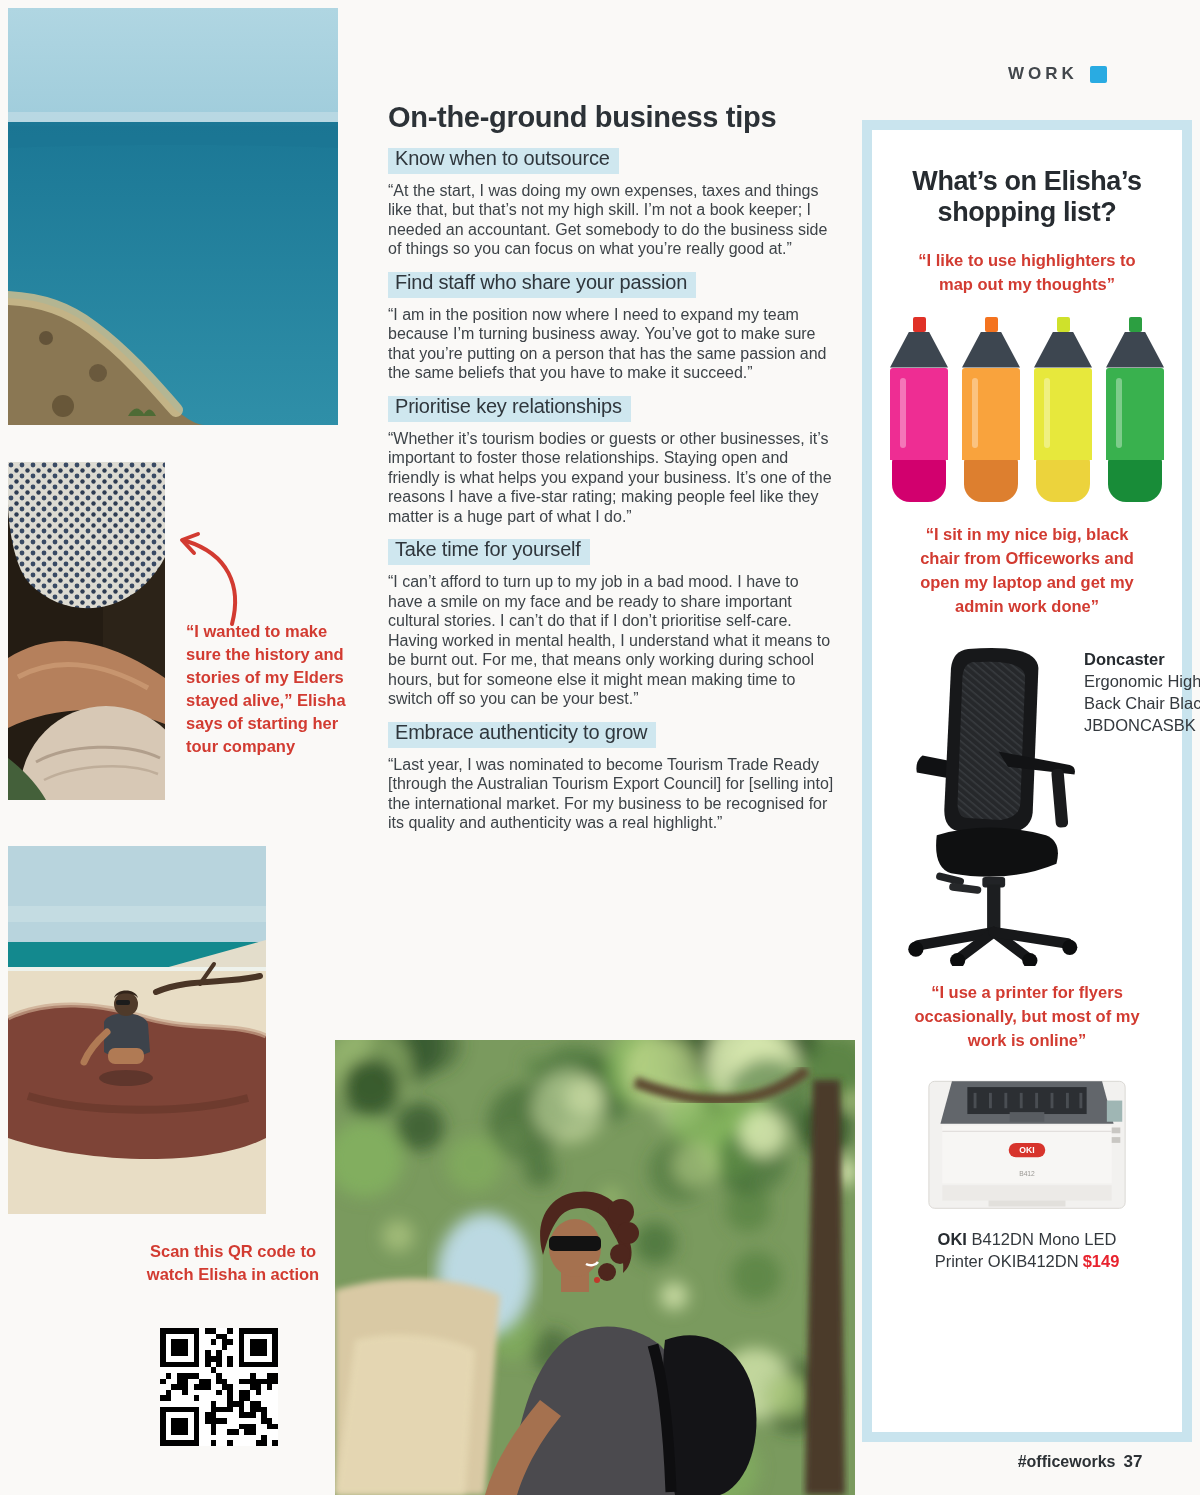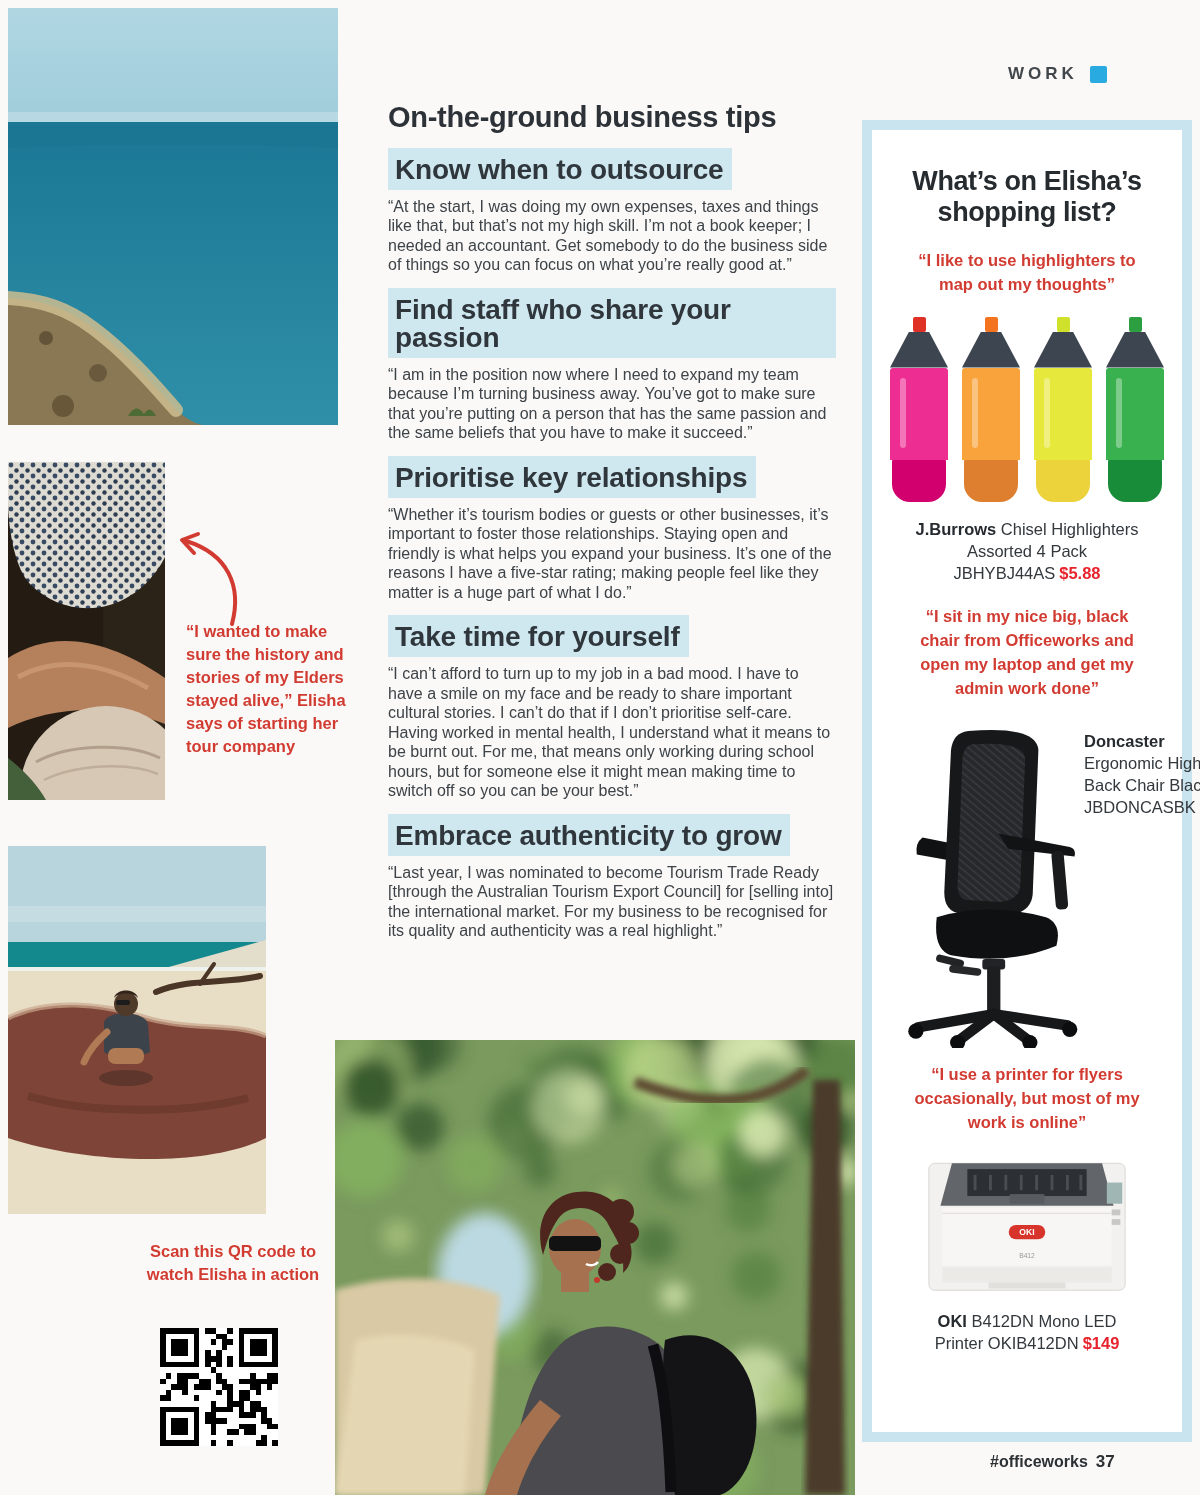--- a/index.html
+++ b/index.html
@@ -16,22 +16,22 @@
   .photo{position:absolute;overflow:hidden;background:#dcd8d0;}
   .photo svg{display:block;width:100%;height:100%;}
   .photo-ocean{left:8px;top:8px;width:330px;height:417px;}
   .photo-pot{left:8px;top:462px;width:157px;height:338px;}
   .photo-beach{left:8px;top:846px;width:258px;height:368px;}
   .photo-forest{left:335px;top:1040px;width:520px;height:455px;}
   
   .article{position:absolute;left:388px;top:102px;width:448px;}
   .article h1{margin:0 0 14px 0;font-size:29px;line-height:1.1;color:#2c3237;letter-spacing:-0.3px;}
   .sec{margin-top:13px;}
-  .sec .head{display:inline-block;background:#cfe7ef;color:#2f363c;font-weight:700;
-    font-size:28px;line-height:1;padding:8px 9px 6px 7px;margin:0 0 7px 0;letter-spacing:-0.2px;}
+  .sec .head{display:inline-block;background:#cfe7ef;color:#2f363c;font-weight:400;
+    font-size:20px;line-height:1;padding:0 9px 6px 7px;margin:0 0 7px 0;letter-spacing:-0.2px;}
   .sec .body{margin:0;font-size:16px;line-height:19.5px;color:#3d4348;}
   
   .handwrite{font-weight:700;color:#d23b31;}
   .pull-quote{position:absolute;left:186px;top:620px;width:170px;font-size:16.5px;line-height:23px;}
   .arrow-wrap{position:absolute;left:168px;top:526px;width:78px;height:102px;}
   .qr-caption{position:absolute;left:146px;top:1240px;width:174px;text-align:center;
     font-size:16.5px;line-height:23px;}
   .qr-box{position:absolute;left:160px;top:1328px;width:118px;height:118px;}
   .qr-box svg{display:block;width:100%;height:100%;}
   
@@ -56,21 +56,21 @@
   .product .brand{font-weight:700;color:#262b30;}
   .product .price{font-weight:700;color:#e8232e;margin-left:4px;}
   .product-center{margin:16px auto 0;max-width:225px;}
   .chair-row{margin-top:18px;display:flex;text-align:left;}
   .chair-art{width:190px;height:330px;flex:0 0 auto;}
   .chair-art svg{display:block;width:100%;height:100%;}
   .chair-info{padding-top:12px;width:140px;}
   .printer-art{margin:12px auto 0;width:214px;height:152px;}
   .printer-art svg{display:block;width:100%;height:100%;}
   
-  .footer{position:absolute;left:990px;top:1452px;width:180px;text-align:left;
+  .footer{position:absolute;left:990px;top:1452px;width:180px;text-align:center;
     font-size:16px;font-weight:700;color:#2c3135;}
   .footer .pg{font-size:17px;margin-left:8px;}
 </style>
 </head>
 <body>
 
 <div class="page">
 
   <div class="work-tag">
     <span class="lbl">WORK</span>
@@ -423,21 +423,20 @@
           <div class="cap"></div>
         </div>
       <div class="hl hl-green">
           <div class="tip"></div>
           <div class="nose"></div>
           <div class="bod"></div>
           <div class="cap"></div>
         </div>
     </div>
 
-    <p class="product product-center"><span class="brand">J.Burrows</span><span> Chisel Highlighters Assorted 4 Pack </span><span>JBHYBJ44AS</span><span class="price">$5.88</span></p>
 
     <p class="sb-quote handwrite">“I sit in my nice big, black chair from Officeworks and open my laptop and get my admin work done”</p>
 
     <div class="chair-row">
       <div class="chair-art">
         <svg viewBox="0 0 200 340">
           <defs>
             <pattern id="mesh" width="6" height="6" patternUnits="userSpaceOnUse" patternTransform="rotate(40)">
               <rect width="6" height="6" fill="#26282b"></rect>
                 <rect width="6" height="1.6" fill="#383b3f"></rect>

